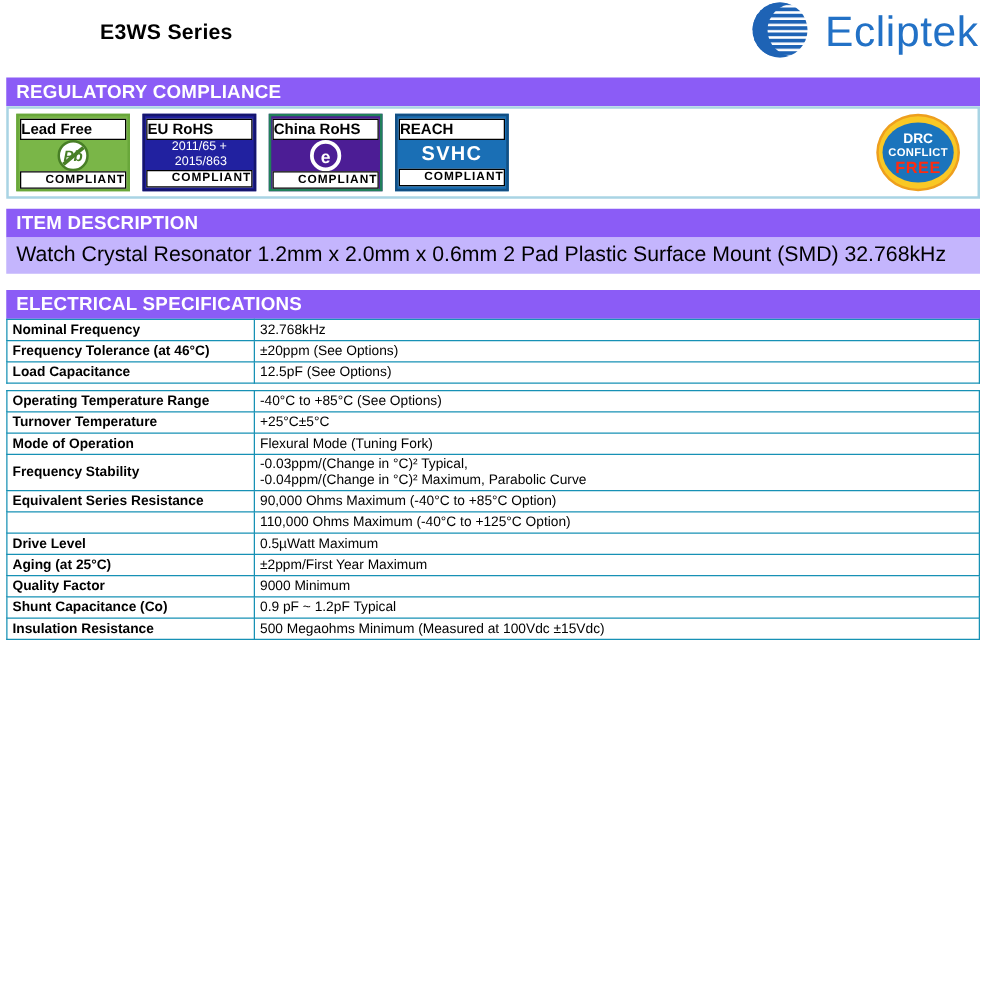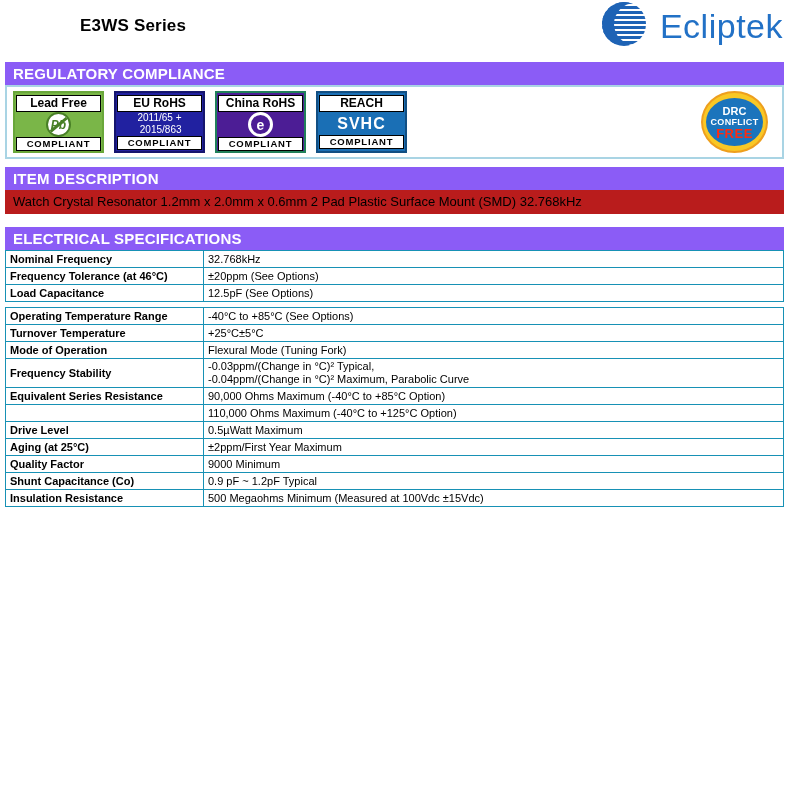--- a/index.html
+++ b/index.html
@@ -28,25 +28,25 @@
     width:91px; height:62px; border:2px solid rgba(0,0,0,0.25);
     display:flex; flex-direction:column; align-items:center; justify-content:space-between;
     padding:2px 0; flex:0 0 auto;
   }
   .badge-leadfree { background:#7AB648; border-color:#69A73A; }
   .badge-eurohs  { background:#2121A0; border-color:#15156E; }
   .badge-chinarohs { background:#4c1d95; border-color:#20805A; }
   .badge-reach { background:#1A6FB5; border-color:#124F83; }
   .badge-title {
     background:#fff; border:1px solid #000; font-weight:bold; font-size:12px;
-    width:85px; text-align:center; line-height:15px; height:17px; white-space:nowrap;
+    width:85px; line-height:15px; height:17px; white-space:nowrap;
   }
   .badge-foot {
     background:#fff; border:1px solid #000; font-weight:bold; font-size:9.5px;
-    width:85px; text-align:center; line-height:12px; height:14px; letter-spacing:0.8px;
+    width:85px; text-align:right; line-height:12px; height:14px; letter-spacing:0.8px;
   }
   .badge-mid { flex:1; display:flex; flex-direction:column; align-items:flex-end; justify-content:center; }
   .pb-circle {
     width:25px; height:25px; border-radius:50%; background:#fff; border:2px solid #487F26;
     display:flex; align-items:center; justify-content:center; position:relative; overflow:hidden;
   }
   .pb-text { color:#487F26; font-weight:bold; font-size:12px; font-style:italic; z-index:1; }
   .pb-slash { position:absolute; width:30px; height:3px; background:#487F26; transform:rotate(-40deg); }
   .eu-line { color:#fff; font-size:10px; line-height:12px; text-align:center; }
   .e-circle {
@@ -65,21 +65,21 @@
     width:57px; height:48px; border-radius:50%; background:#1B74BC;
     display:flex; flex-direction:column; align-items:center; justify-content:center;
     color:#fff; font-weight:bold; text-align:center;
   }
   .drc-l1 { font-size:11px; line-height:12px; }
   .drc-l2 { font-size:9px;  line-height:10px; letter-spacing:0.3px; }
   .drc-l3 { font-size:13px; line-height:13px; color:#FF2B10; letter-spacing:0.5px; }
   
   .gap8  { height:8px; }
   .gap12 { height:13px; }
-  .desc-row { background:#b91c1c; font-size:13px; padding:4px 8px 5px 8px; }
+  .desc-row { background:#c4b5fd; font-size:17px; padding:4px 8px 5px 8px; }
   
   table.spec { width:100%; border-collapse:collapse; table-layout:fixed; }
   table.spec td {
     border:1.5px solid #1791B5; font-size:11px; padding:1px 4px;
     height:17px; vertical-align:middle; background:#fff;
   }
   td.lbl { width:198px; font-weight:bold; }
   td.val { white-space:pre-line; line-height:13px; }
   .tbl-gap { height:5px; }
 </style>

